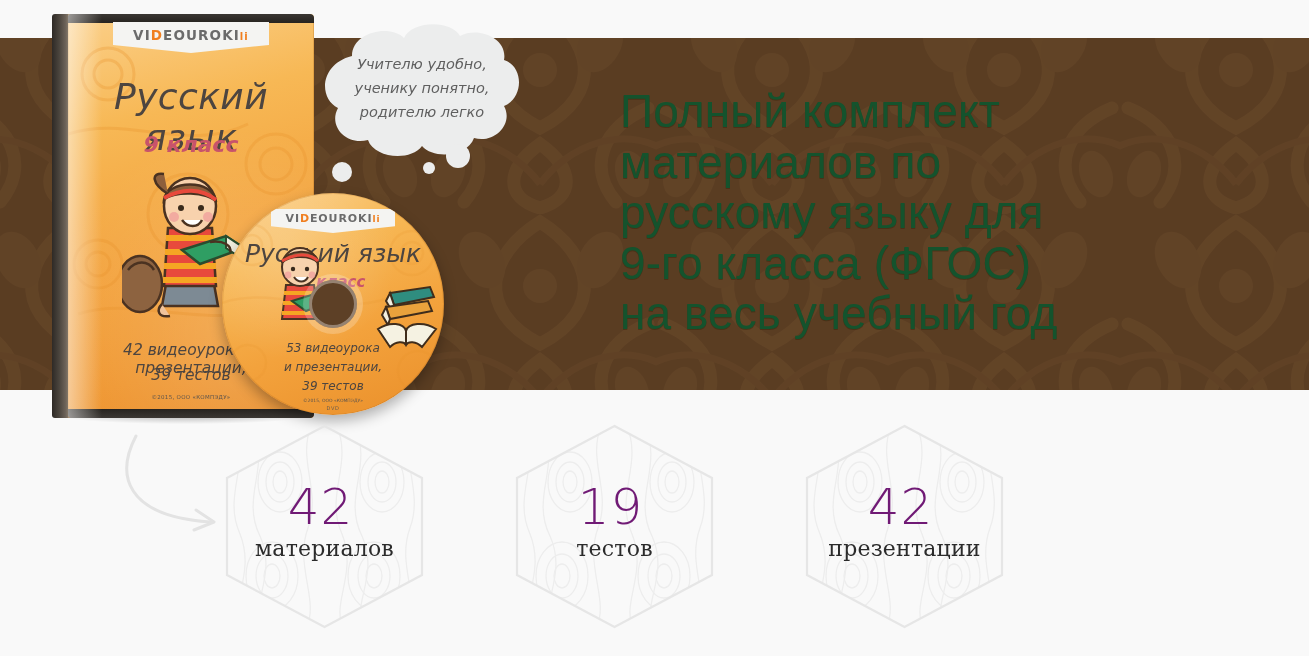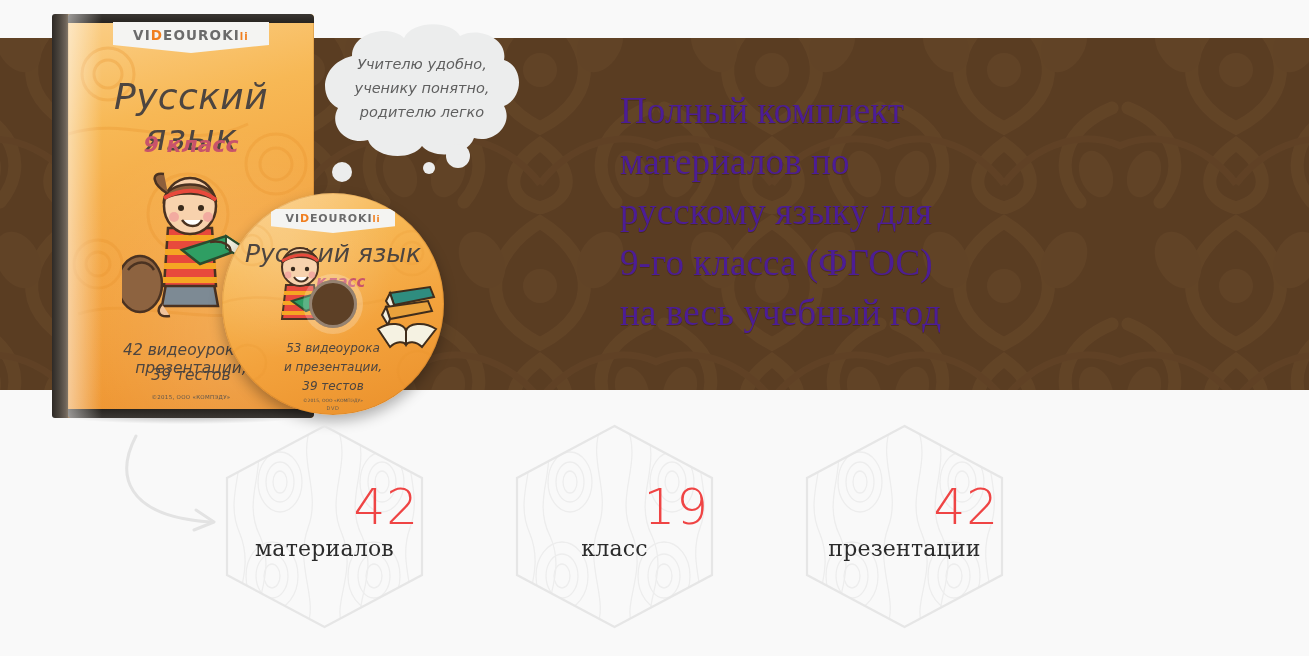--- a/index.html
+++ b/index.html
@@ -19,23 +19,23 @@
     overflow: hidden;
   }
   .brown-band .damask {
     position: absolute; inset: -40px;
     opacity: .55;
   }
 
   
   .headline {
     position: absolute; left: 620px; top: 86px; width: 470px;
-    color: #4c1d95;
-    font-family: Liberation Serif, serif;
-    font-size: 37px;
+    color: #14532d;
+    font-family: Liberation Sans, sans-serif;
+    font-size: 46px;
     line-height: 50.5px;
     letter-spacing: .1px;
     white-space: pre-line;
     text-shadow: 0 1px 0 rgba(60,35,12,.5);
   }
 
   
   .dvd-box {
     position: absolute; left: 52px; top: 14px; width: 262px; height: 404px;
   }
@@ -187,23 +187,23 @@
 
   
   .hex {
     position: absolute; width: 205px; height: 205px;
   }
   .hex-1 { left: 222px; top: 424px; }
   .hex-2 { left: 512px; top: 424px; }
   .hex-3 { left: 802px; top: 424px; }
   .hex svg { position: absolute; inset: 0; }
   .hex-num {
-    position: absolute; left: 0; right: 8px; top: 54px; text-align: right;
+    position: absolute; left: 0; right: 8px; top: 54px; text-align: center;
     font-family: "DejaVu Sans", "Liberation Sans", sans-serif;
-    font-size: 50px; font-weight: 300; color: #ef4444; letter-spacing: 1px;
+    font-size: 50px; font-weight: 300; color: #701a75; letter-spacing: 1px;
   }
   .hex-label {
     position: absolute; left: 0; right: 0; top: 112px; text-align: center;
     font-family: "DejaVu Serif", "Liberation Serif", serif;
     font-size: 22px; color: #2b2b2b; letter-spacing: .2px;
   }
 </style>
 </head>
 <body>
 
@@ -429,21 +429,21 @@
           <clipPath id="hxc2">
             <polygon points="102.5,2 200,54 200,151 102.5,203 5,151 5,54"></polygon>
           </clipPath>
         </defs>
       <g clip-path="url(#hxc2)">
           <rect width="205" height="205" fill="url(#wood)"></rect>
         </g>
       <polygon points="102.5,2 200,54 200,151 102.5,203 5,151 5,54" fill="none" stroke="#e6e6e6" stroke-width="2.2"></polygon>
     </svg>
     <div class="hex-num">19</div>
-    <div class="hex-label">класс</div>
+    <div class="hex-label">тестов</div>
   </div>
 
   <div class="hex hex-3">
     <svg viewBox="0 0 205 205" aria-hidden="true">
       <defs>
           <clipPath id="hxc3">
             <polygon points="102.5,2 200,54 200,151 102.5,203 5,151 5,54"></polygon>
           </clipPath>
         </defs>
       <g clip-path="url(#hxc3)">

